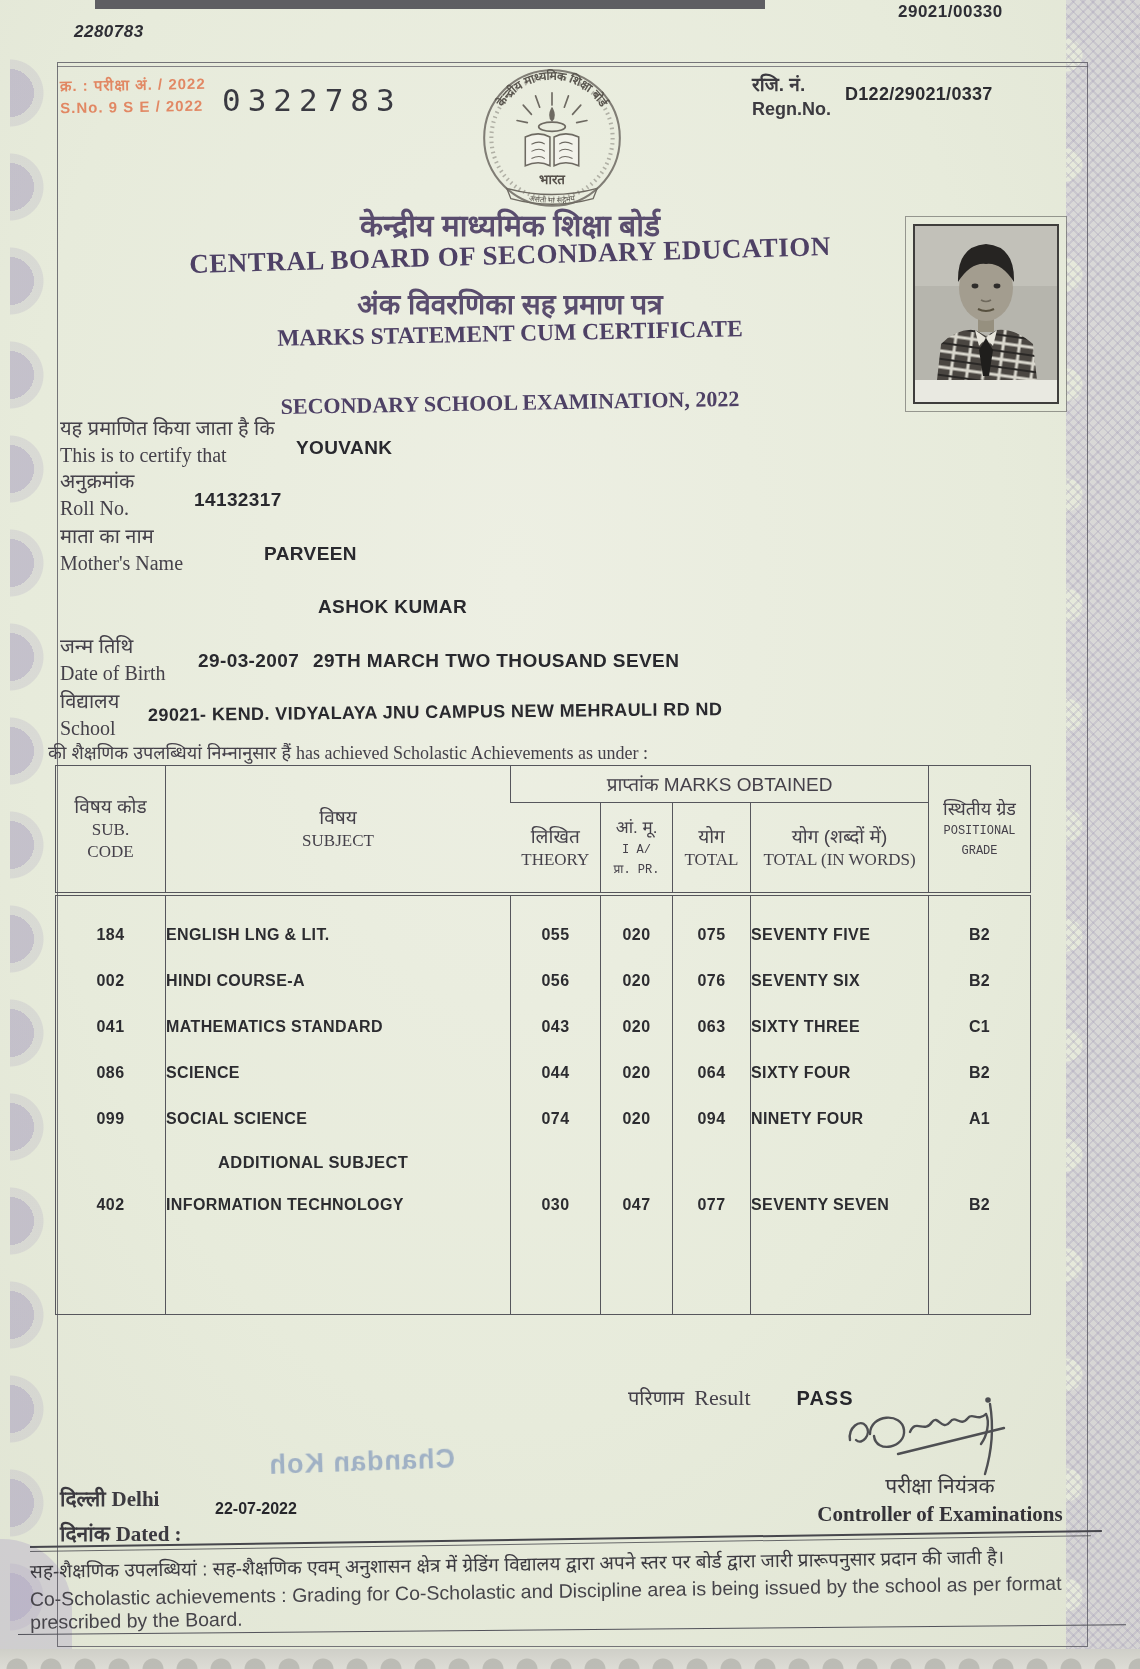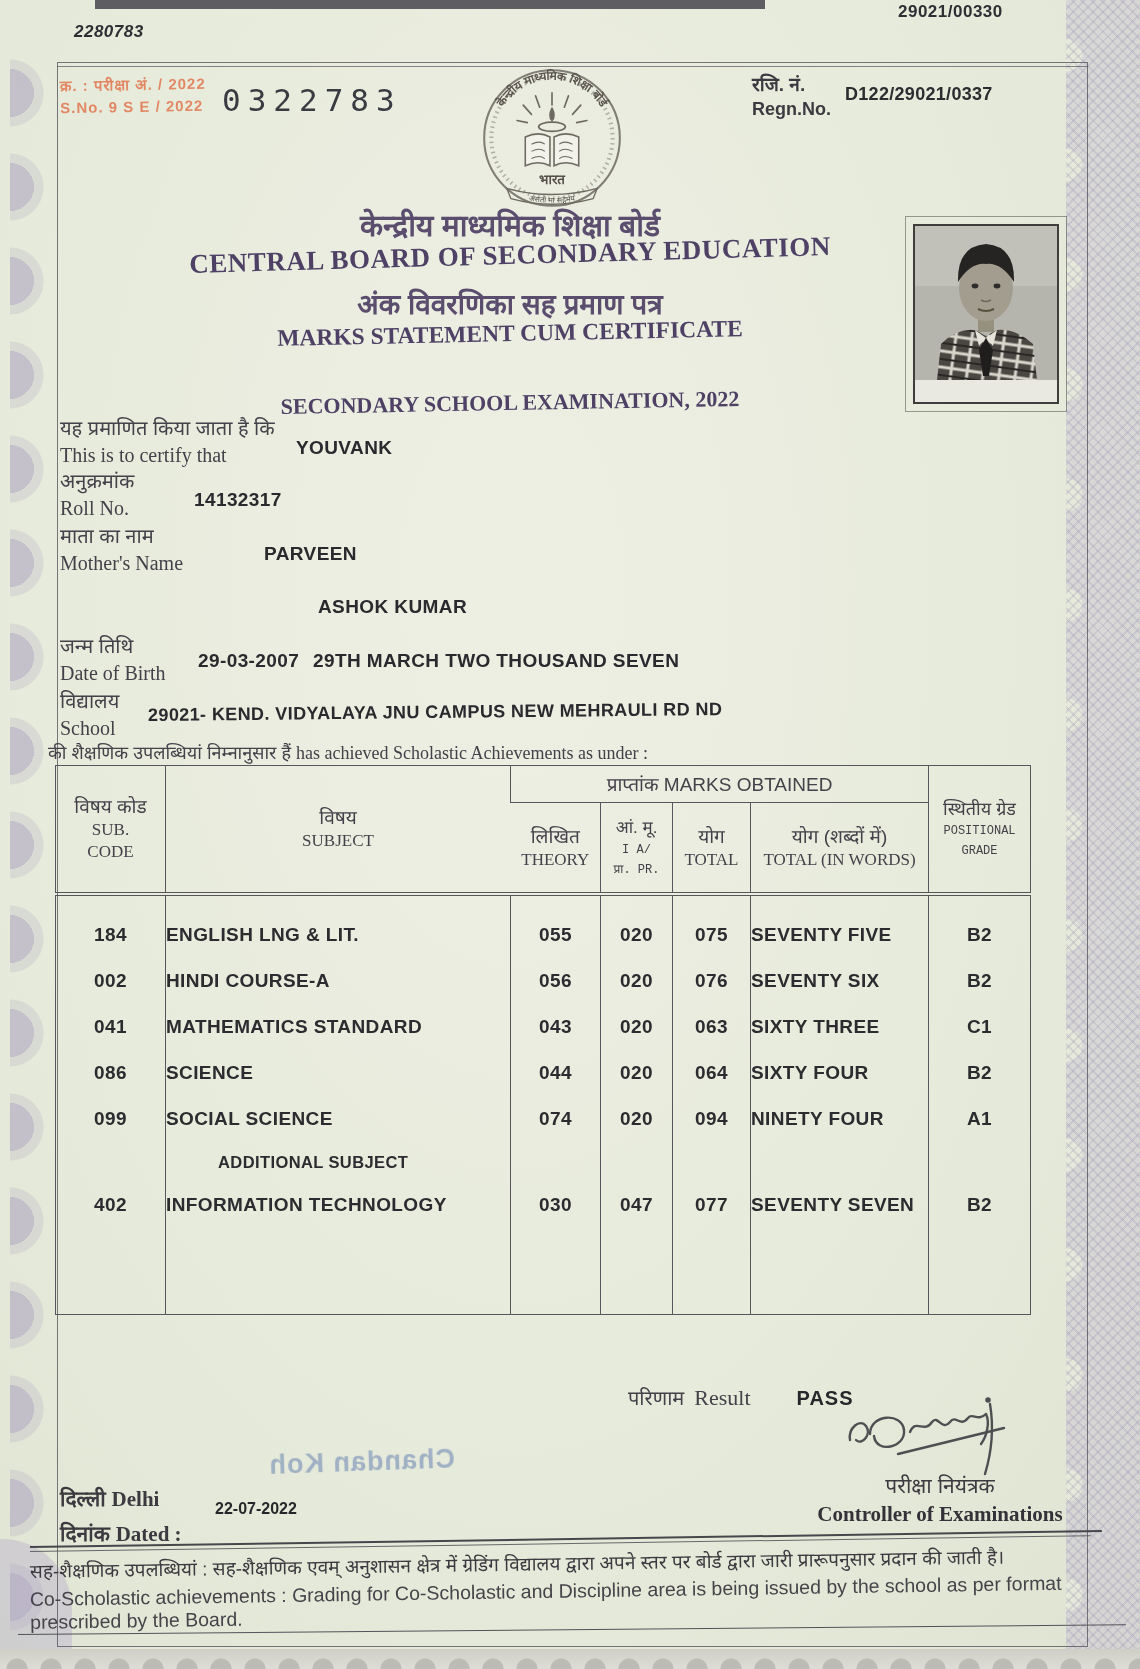--- a/index.html
+++ b/index.html
@@ -72,21 +72,21 @@
   table.marks{border-collapse:collapse;table-layout:fixed;width:975px;border:1.6px solid #56565c;}
   table.marks th,table.marks td{border-left:1.4px solid #56565c;padding:0;vertical-align:middle;}
   table.marks th:first-child,table.marks td:first-child{border-left:none;}
   th{font-weight:normal;}
   .tier1 th{height:36px;border-bottom:1.4px solid #56565c;font-size:19px;color:#45414a;}
   .tier2 th{height:89px;border-bottom:4px double #55555a;text-align:center;color:#45414a;}
   th.rspan{border-bottom:4px double #55555a;text-align:center;color:#45414a;}
   .h-hi{display:block;font-size:19px;line-height:24px;}
   .h-en{display:block;font-family:"Liberation Serif","DejaVu Serif",serif;font-size:17px;line-height:22px;}
   .h-sm{display:block;font-size:12px;line-height:20px;font-family:Liberation Mono, monospace;}
-  tbody td{height:46px;font-weight:bold;font-size:19px;color:#2c2c30;letter-spacing:.4px;}
+  tbody td{height:46px;font-weight:bold;font-size:16px;color:#2c2c30;letter-spacing:.4px;}
   tbody tr:first-child td{padding-top:16px;}
   .c-code{text-align:center;}
   .c-subject{padding-left:30px;}
   .c-theory,.c-ia,.c-total,.c-grade{text-align:center;}
   .c-words{padding-left:16px;}
   tr.section-row td{height:40px;font-size:16.5px;}
   tr.section-row .c-subject{padding-left:52px;}
   tr.filler-row td{height:86px;}
   
   .result-line{position:absolute;left:628px;top:1336px;display:flex;align-items:baseline;color:#45414a;margin-top:48px;}

